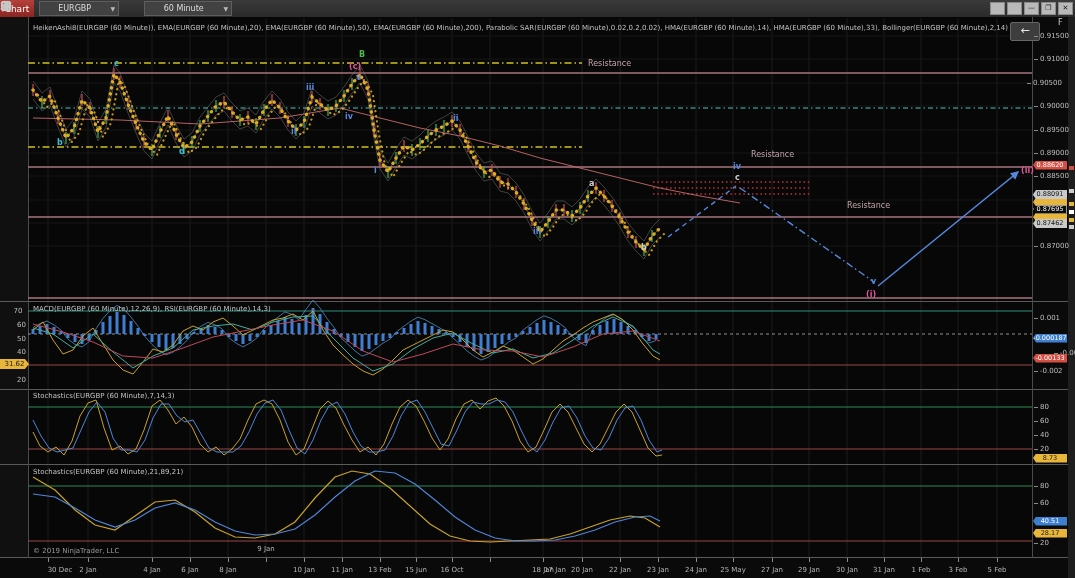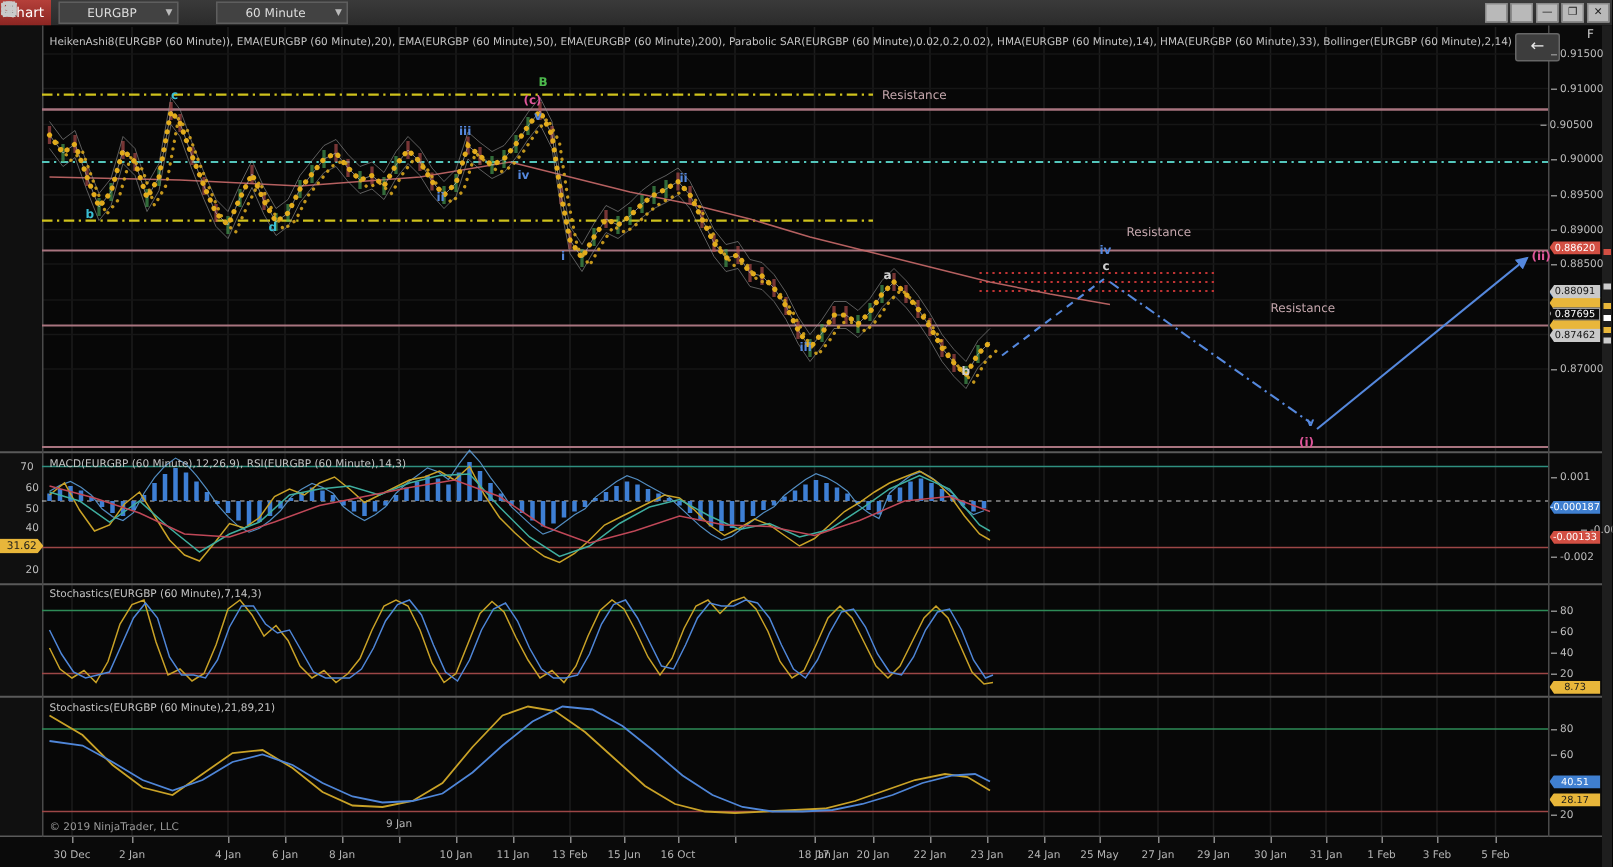--- a/index.html
+++ b/index.html
@@ -487,21 +487,21 @@
       <div class="lbl tick" style="left:1034px;top:403px;"><span class="dash"></span>80</div>
       <div class="lbl tick" style="left:1034px;top:417px;"><span class="dash"></span>60</div>
       <div class="lbl tick" style="left:1034px;top:431px;"><span class="dash"></span>40</div>
       <div class="lbl tick" style="left:1034px;top:445px;"><span class="dash"></span>20</div>
       <div class="bdg b-yellow" style="top:453.5px;">8.73</div>
       <div class="lbl tick" style="left:1034px;top:482px;"><span class="dash"></span>80</div>
       <div class="lbl tick" style="left:1034px;top:499px;"><span class="dash"></span>60</div>
       <div class="lbl tick" style="left:1034px;top:539px;"><span class="dash"></span>20</div>
       <div class="bdg b-blue" style="top:516.5px;">40.51</div>
       <div class="bdg b-yellow" style="top:528.5px;">28.17</div>
-      <div class="lbl datelbl" style="left:48px;top:566px;">30 Dec</div>
+      <div class="lbl datelbl" style="left:60px;top:566px;">30 Dec</div>
       <div class="abs" style="left:48px;top:558px;width:1px;height:4px;background:#8a8a8a;"></div>
       <div class="lbl datelbl" style="left:88px;top:566px;">2 Jan</div>
       <div class="abs" style="left:88px;top:558px;width:1px;height:4px;background:#8a8a8a;"></div>
       <div class="lbl datelbl" style="left:152px;top:566px;">4 Jan</div>
       <div class="abs" style="left:152px;top:558px;width:1px;height:4px;background:#8a8a8a;"></div>
       <div class="lbl datelbl" style="left:190px;top:566px;">6 Jan</div>
       <div class="abs" style="left:190px;top:558px;width:1px;height:4px;background:#8a8a8a;"></div>
       <div class="lbl datelbl" style="left:228px;top:566px;">8 Jan</div>
       <div class="abs" style="left:228px;top:558px;width:1px;height:4px;background:#8a8a8a;"></div>
       <div class="lbl datelbl" style="left:266px;top:545px;">9 Jan</div>

